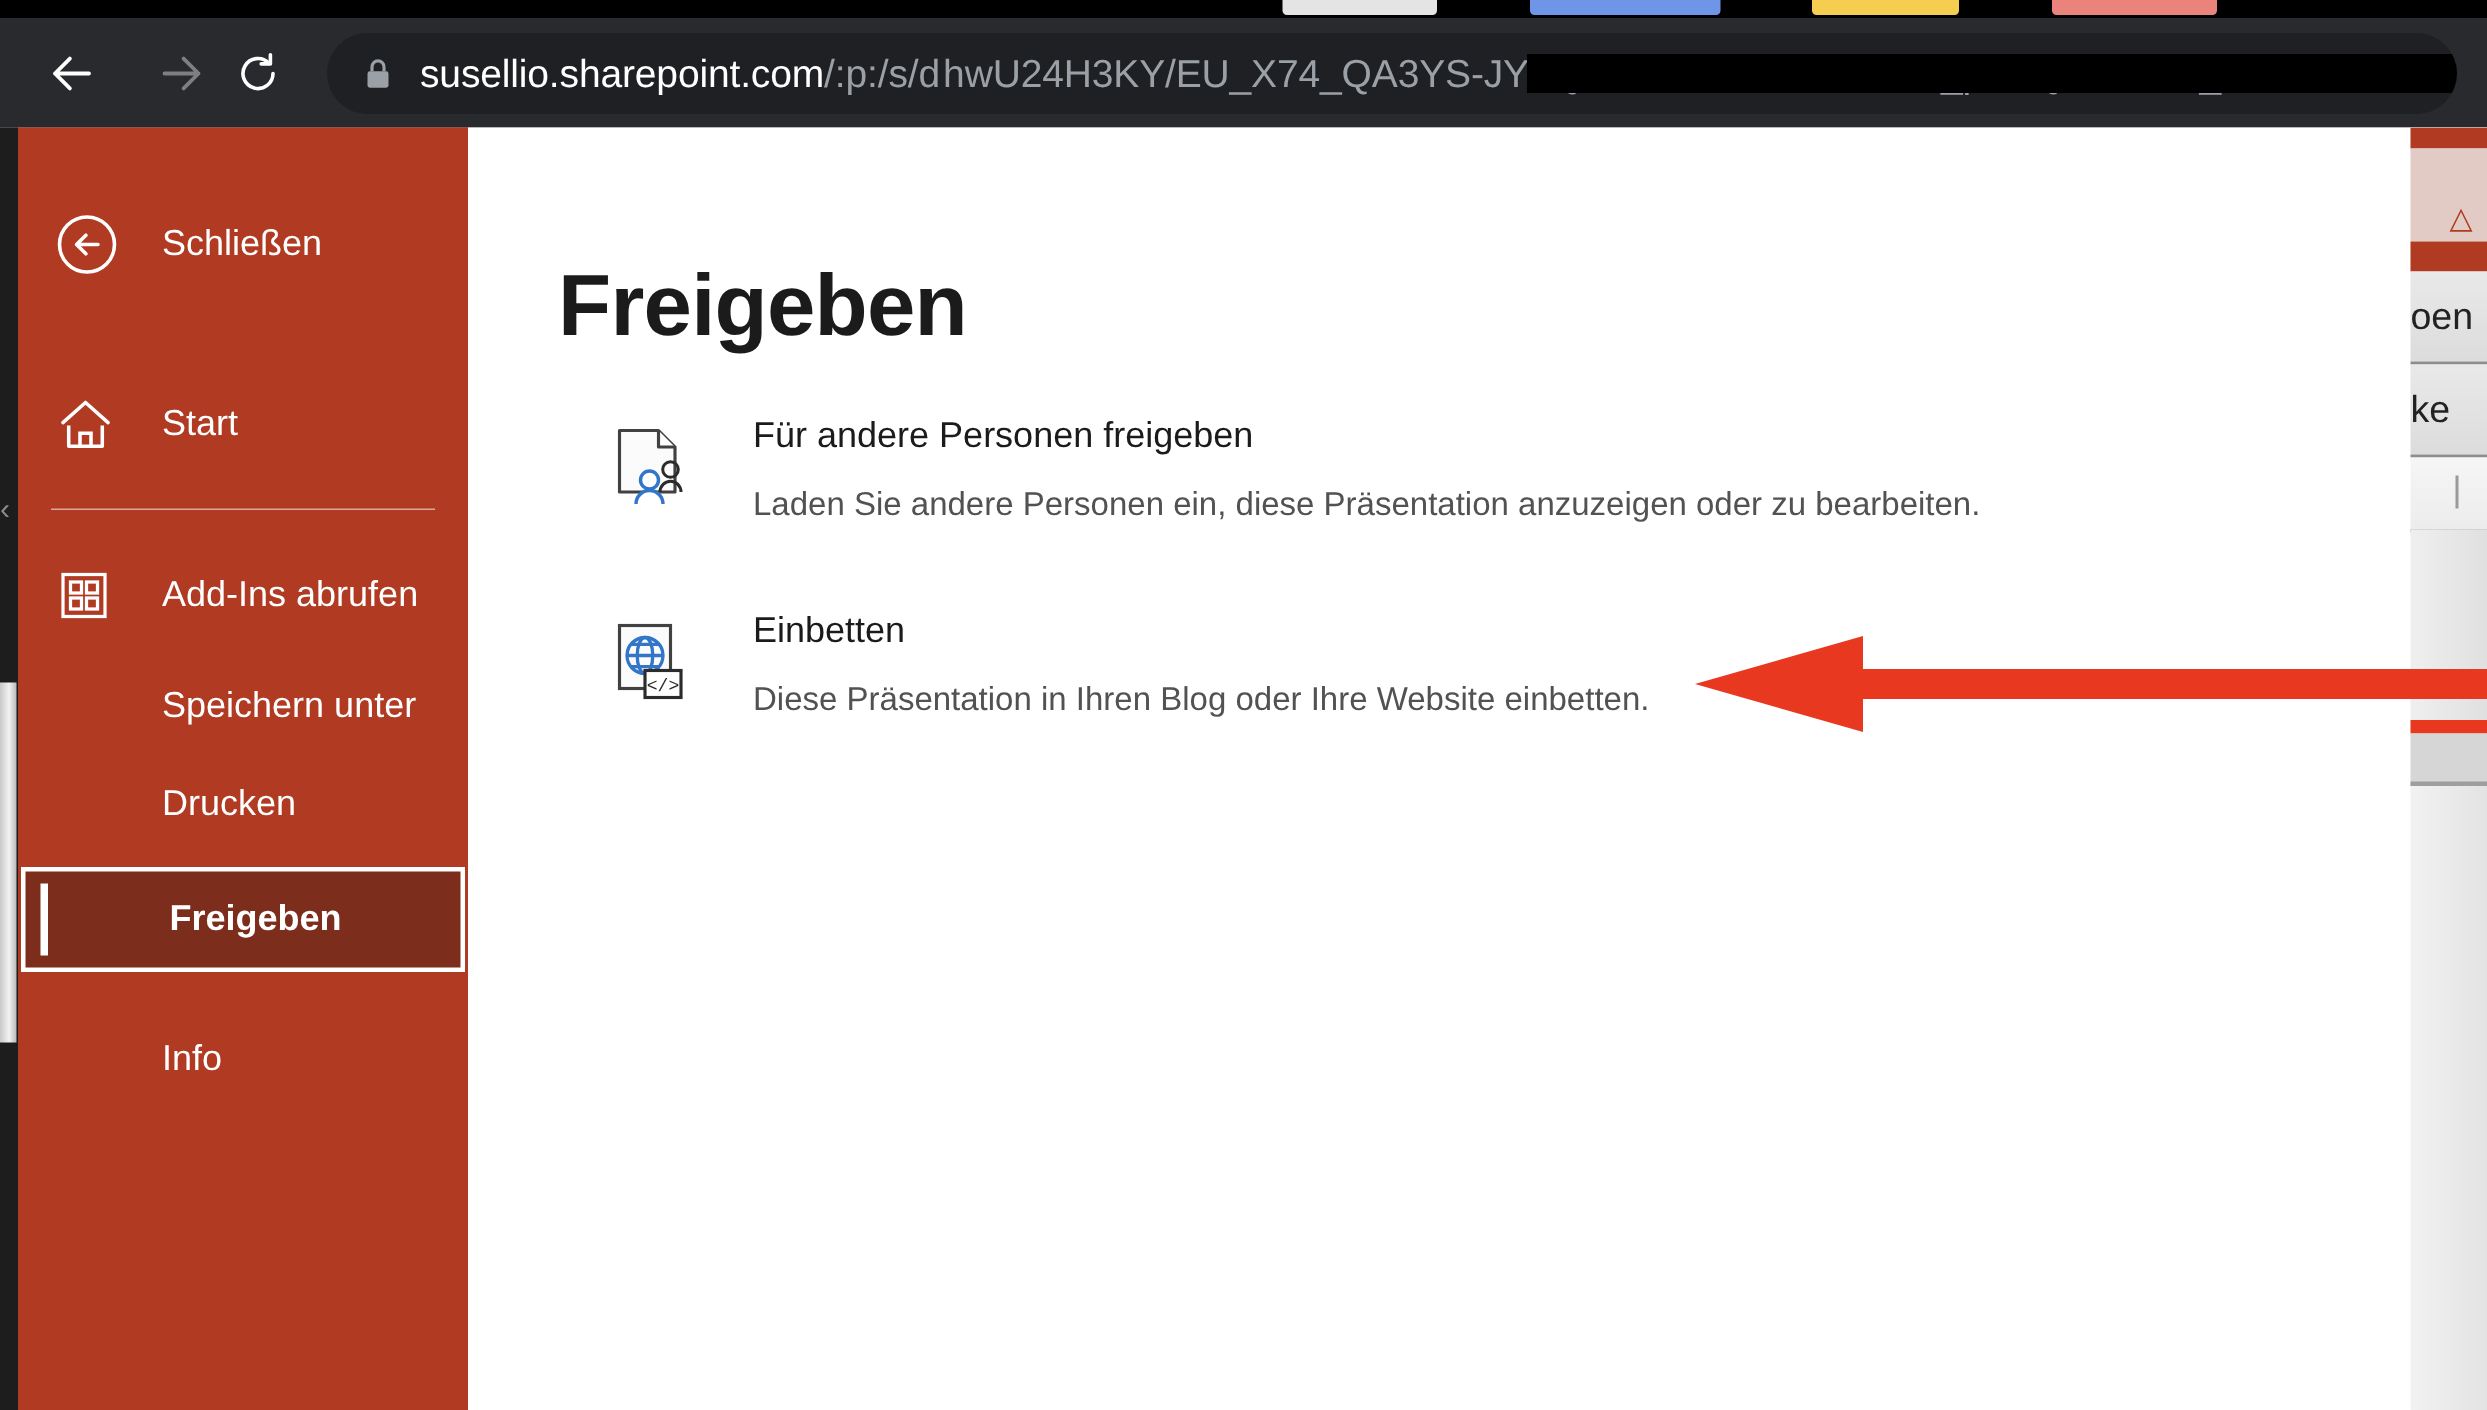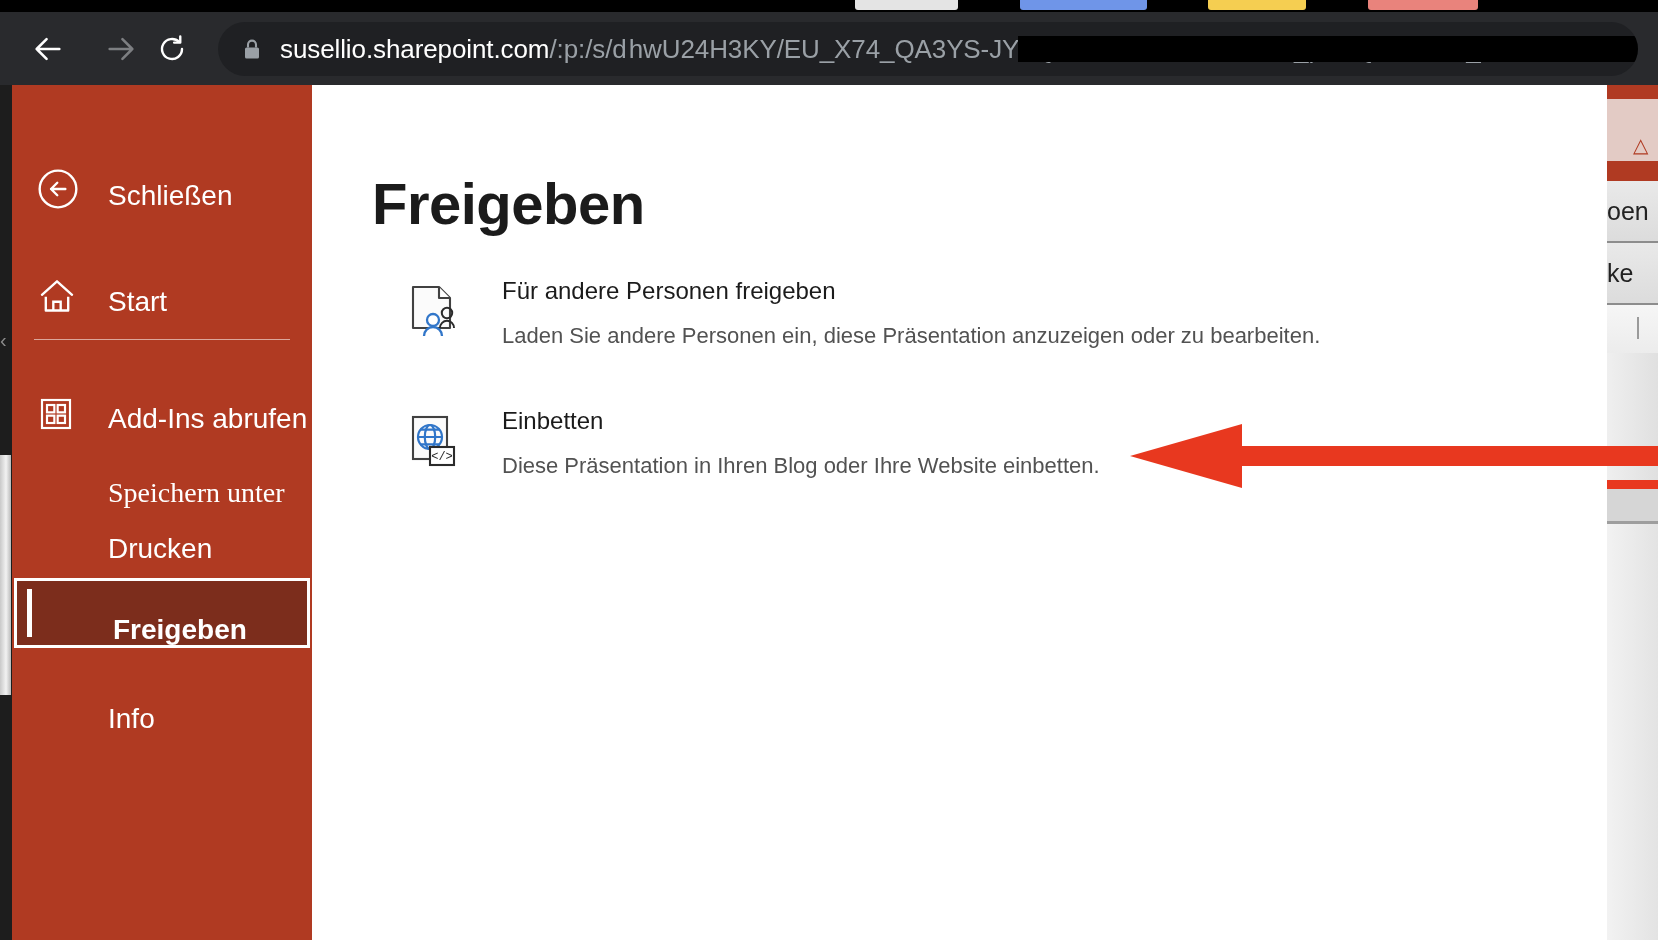--- a/index.html
+++ b/index.html
@@ -107,23 +107,23 @@
   
   #backstage-sidebar {
     position: absolute;
     left: 12px; top: 85px;
     width: 300px; height: 855px;
     background: #b03a22;
   }
   .side-row {
     position: relative;
     display: flex;
-    align-items: flex-end;
+    align-items: center;
     color: #ffffff;
-    font-size: 28px;
+    font-size: 24px;
     font-weight: 400;
     box-sizing: border-box;
   }
   .side-ico {
     width: 60px;
     min-width: 60px;
     margin-left: 24px;
     display: flex;
     align-items: center;
     justify-content: flex-start;
@@ -133,21 +133,21 @@
   #row-start   { height: 68px; margin-top: 38px; }
   #row-new     { height: 68px; }
   #row-open    { height: 68px; }
   .side-divider {
     height: 1px;
     background: rgba(255,255,255,0.55);
     margin: 22px 22px 20px 22px;
   }
   #row-addins  { height: 74px; }
   #row-info1   { height: 56px; }
-  #row-saveas  { height: 74px; font-family: Liberation Serif, serif; }
+  #row-saveas  { height: 74px; }
   #row-print   { height: 56px; }
   #row-share {
     height: 70px;
     margin: 14px 2px 0 2px;
     background: #7c2d1c;
     border: 3px solid #ffffff;
     font-weight: 700;
   }
   #row-share .share-accent {
     position: absolute;

